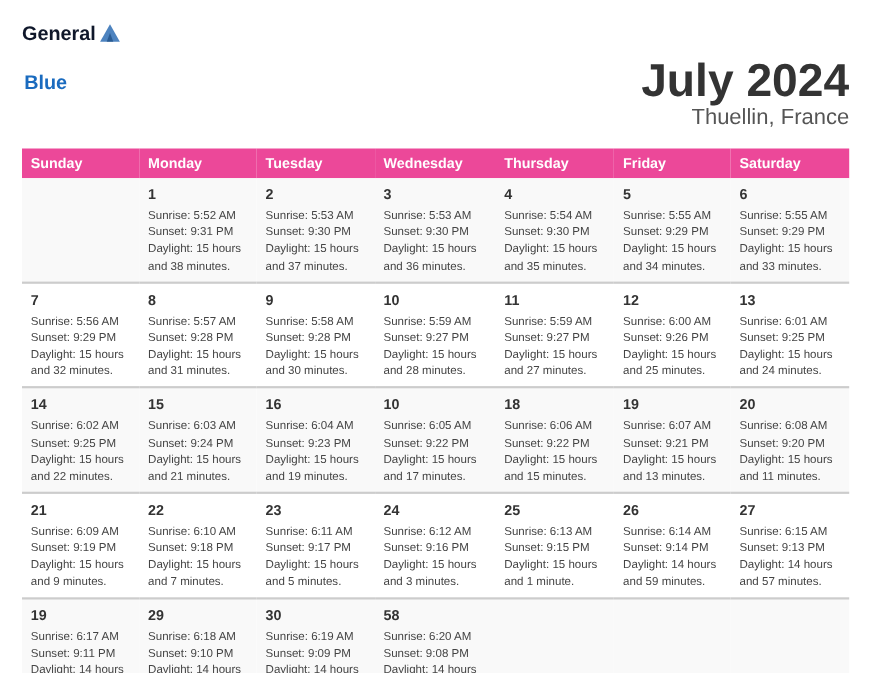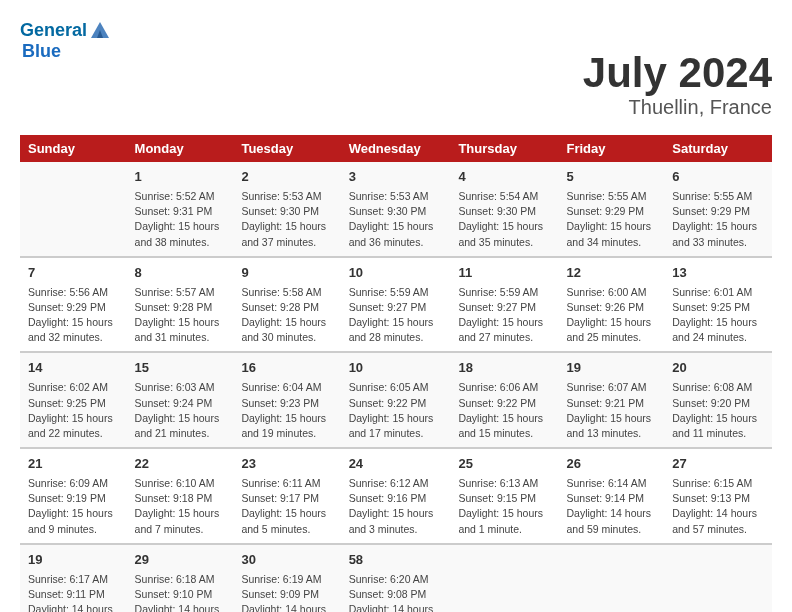--- a/index.html
+++ b/index.html
@@ -16,26 +16,27 @@
       align-items: flex-start;
       margin-bottom: 16px;
     }
     .logo {
       display: flex;
       align-items: center;
     }
     .logo-text-general {
       font-size: 18px;
       font-weight: bold;
-      color: #0369a1;
+      color: #0f172a;
     }
     .logo-text-blue {
       font-size: 18px;
       font-weight: bold;
       color: #1a6bbf;
+      margin-top: 24px;
     }
     .logo-icon {
       width: 22px;
       height: 22px;
       margin-left: 2px;
     }
     .title-block {
       text-align: right;
     }
     .main-title {
@@ -49,21 +50,21 @@
       font-size: 20px;
       color: #555;
       margin-top: 2px;
     }
     table {
       width: 100%;
       border-collapse: collapse;
       font-size: 11px;
     }
     thead tr th {
-      background-color: #b91c1c;
+      background-color: #ec4899;
       color: #fff;
       text-align: left;
       padding: 6px 8px;
       font-size: 13px;
       font-weight: bold;
     }
     tbody tr {
       border-bottom: 1px solid #ddd;
     }
     tbody tr:nth-child(odd) {

